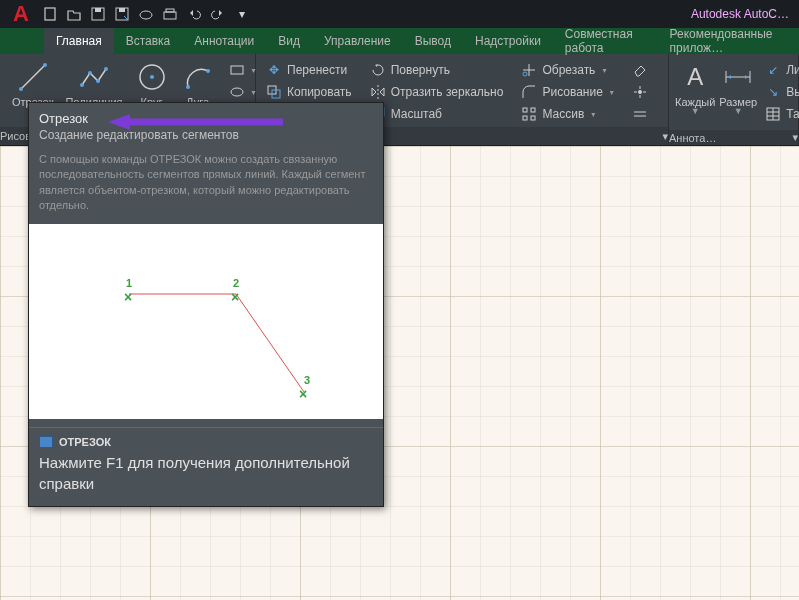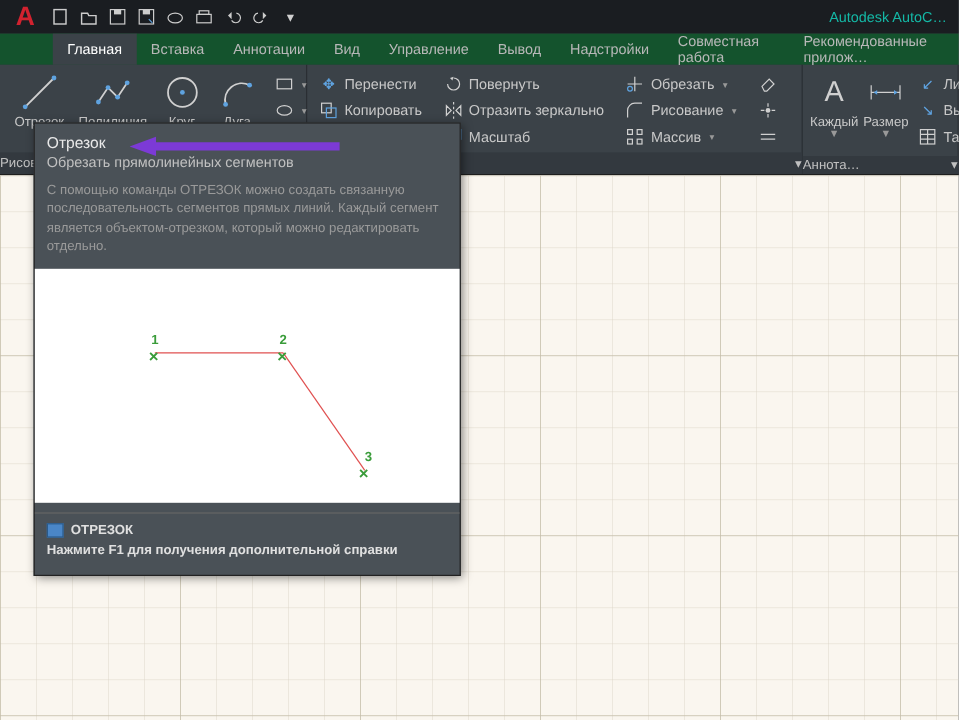--- a/index.html
+++ b/index.html
@@ -2,21 +2,21 @@
 <html><head>
 <meta charset="utf-8">
 <style>
   * { margin: 0; padding: 0; box-sizing: border-box; }
   body { font-family: "Segoe UI", Arial, sans-serif; font-size: 12px; background: #33393f; color: #c8c8c8; width: 799px; height: 600px; overflow: hidden; position: relative; }
   
   .qat { height: 28px; background: #1a1d21; display: flex; align-items: center; padding: 0 4px; }
   .qat-logo { width: 34px; height: 28px; display: flex; align-items: center; justify-content: center; }
   .qat-logo span { color: #d2222f; font-size: 22px; font-weight: bold; }
   .qat-icon { width: 20px; height: 20px; display: flex; align-items: center; justify-content: center; margin: 0 2px; color: #d0d0d0; }
-  .qat-app { margin-left: auto; color: #14b8a6; font-size: 12px; padding-right: 6px; white-space: nowrap; }
+  .qat-app { margin-left: auto; color: #f0abfc; font-size: 12px; padding-right: 6px; white-space: nowrap; }
   
   .tabs { height: 26px; background: #14532d; display: flex; align-items: stretch; padding-left: 44px; }
   .tab { padding: 0 12px; display: flex; align-items: center; color: #b8b8b8; cursor: pointer; font-size: 12px; }
   .tab.active { background: #3b4248; color: #fff; }
   
   .ribbon { height: 92px; background: #3b4248; display: flex; align-items: stretch; border-bottom: 1px solid #1e1e1e; }
   .panel { border-right: 1px solid #2a2e33; display: flex; flex-direction: column; }
   .panel-body { flex: 1; display: flex; align-items: flex-start; padding: 4px 6px 0 6px; }
   .panel-label { height: 18px; background: #33393f; color: #c0c0c0; font-size: 11px; display: flex; align-items: center; justify-content: space-between; gap: 4px; }
   
@@ -34,21 +34,21 @@
   .grid-svg { width: 100%; height: 100%; display: block; }
   
   .tooltip { position: absolute; top: 102px; left: 28px; width: 356px; background: #4a5157; border: 1px solid #222; box-shadow: 2px 2px 8px rgba(0,0,0,0.5); color: #d0d0d0; z-index: 10; }
   .tt-title { padding: 8px 10px 2px 10px; font-size: 13px; color: #e8e8e8; }
   .tt-sub { padding: 0 10px 10px 10px; font-size: 12px; color: #c0c0c0; }
   .tt-desc { padding: 0 10px 10px 10px; font-size: 11px; color: #9a9a9a; line-height: 1.4; }
   .tt-img { background: #fff; margin: 0; height: 195px; position: relative; }
   .tt-sep { height: 1px; background: #666; margin: 8px 0 0 0; }
   .tt-cmd { padding: 8px 10px 2px 10px; font-size: 11px; font-weight: bold; color: #e0e0e0; display: flex; align-items: center; gap: 6px; }
   .tt-cmd-icon { width: 14px; height: 12px; background: #4a86c7; border: 1px solid #2a5a8a; }
-  .tt-help { padding: 2px 10px 12px 10px; font-size: 11px; font-weight: bold; color: #e0e0e0; line-height: 1.4; }
+  .tt-help { padding: 2px 10px 12px 10px; font-size: 15px; font-weight: normal; color: #e0e0e0; line-height: 1.4; }
   
   .arrow { position: absolute; top: 112px; left: 108px; z-index: 11; }
 </style>
 </head>
 <body>
 
 <div class="qat">
   <div class="qat-logo">
       <span>A</span>
     </div>
@@ -376,21 +376,21 @@
         <rect width="150" height="150" fill="url(#small)"></rect>
         <path d="M150 0H0V150" fill="none" stroke="#c4bda9" stroke-width="1.2"></path>
       </pattern>
     </defs>
     <rect width="100%" height="100%" fill="url(#big)"></rect>
   </svg>
 </div>
 
 <div class="tooltip">
   <div class="tt-title">Отрезок</div>
-  <div class="tt-sub">Обрезать прямолинейных сегментов</div>
+  <div class="tt-sub">Создание редактировать сегментов</div>
   <div class="tt-desc">С помощью команды ОТРЕЗОК можно создать связанную последовательность сегментов прямых линий. Каждый сегмент является объектом-отрезком, который можно редактировать отдельно.</div>
   <div class="tt-img">
     <svg width="356" height="195">
       <line x1="100" y1="70" x2="207" y2="70" stroke="#e05050" stroke-width="1"></line>
       <line x1="207" y1="70" x2="275" y2="168" stroke="#e05050" stroke-width="1"></line>
       <text x="97" y="63" fill="#3a9c3a" font-size="11" font-weight="bold">1</text>
       <text x="95" y="78" fill="#3a9c3a" font-size="14" font-weight="bold">×</text>
       <text x="204" y="63" fill="#3a9c3a" font-size="11" font-weight="bold">2</text>
       <text x="202" y="78" fill="#3a9c3a" font-size="14" font-weight="bold">×</text>
       <text x="275" y="160" fill="#3a9c3a" font-size="11" font-weight="bold">3</text>

